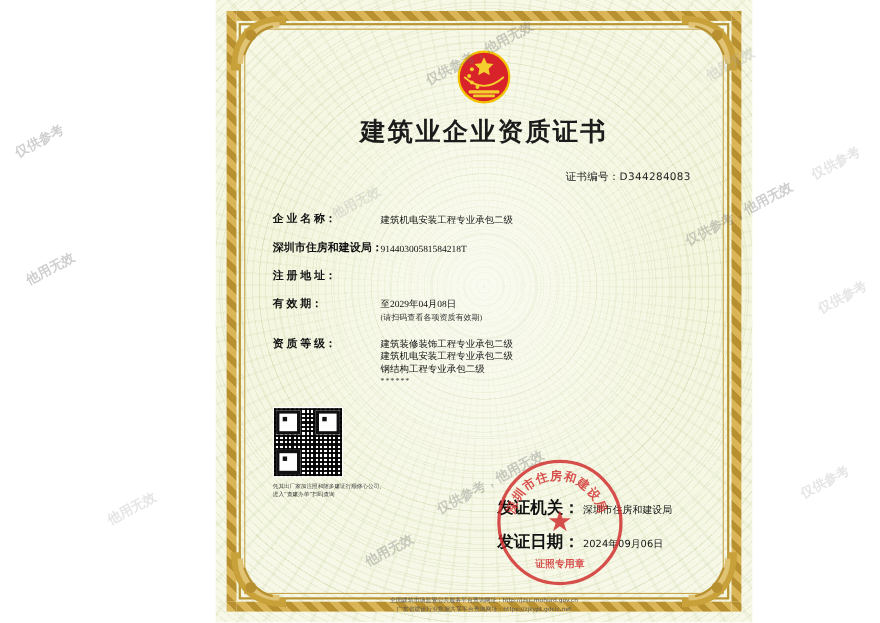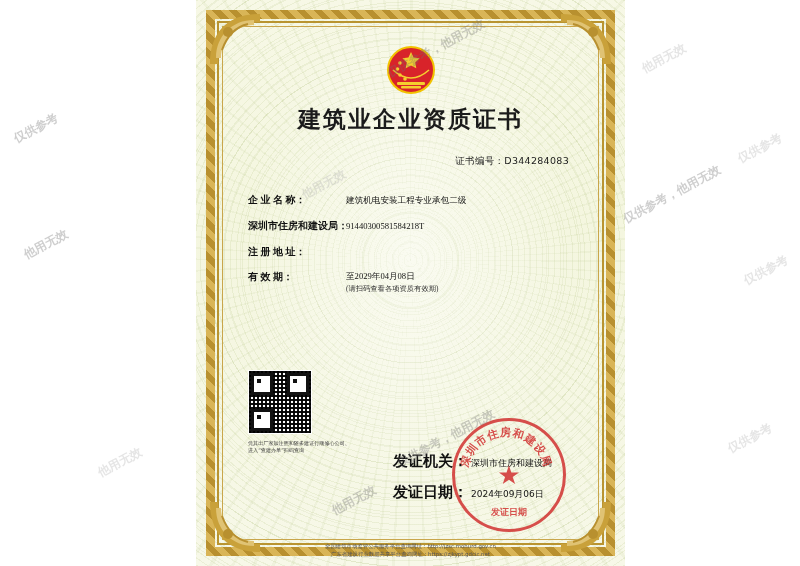--- a/index.html
+++ b/index.html
@@ -20,21 +20,21 @@
     width: 800px;
     height: 566px;
     background: #ffffff;
   }
 
   
   #sheet {
     position: absolute;
     left: 196px;
     top: 0px;
-    width: 429px;
+    width: 488px;
     height: 566px;
     background: #fbfbf0;
     overflow: hidden;
   }
 
   
   .guilloche {
     position: absolute;
     inset: 0;
     background:
@@ -390,20 +390,29 @@
       </div>
 
       <div class="frow">
         <div class="flabel">有 效 期：</div>
         <div class="fvalue">
           <span class="line">至2029年04月08日</span>
           <span class="sub">(请扫码查看各项资质有效期)</span>
         </div>
       </div>
 
+      <div class="frow">
+        <div class="flabel">资 质 等 级：</div>
+        <div class="fvalue">
+          <span class="line">建筑装修装饰工程专业承包二级</span>
+          <span class="line">建筑机电安装工程专业承包二级</span>
+          <span class="line">钢结构工程专业承包二级</span>
+          <span class="stars">******</span>
+        </div>
+      </div>
 
     </div>
 
     <div class="qr">
       <div class="fp fp1"></div>
       <div class="fp fp2"></div>
       <div class="fp fp3"></div>
     </div>
     <div class="qr-note">凭其出厂家加注照和随多建证行顺修心公司、进入“查建办单”扫码查询</div>
 
@@ -421,21 +430,21 @@
     <div class="seal">
       <svg class="seal-arc" width="102" height="102" viewBox="0 0 102 102">
         <defs>
           <path id="sealArc" d="M 12 54 A 39 39 0 0 1 90 54"></path>
         </defs>
         <text text-anchor="middle">
           <textPath href="#sealArc" startOffset="50%">深圳市住房和建设局</textPath>
         </text>
       </svg>
       <div class="seal-star">★</div>
-      <div class="seal-bottom">发证日期</div>
+      <div class="seal-bottom">证照专用章</div>
     </div>
 
     <div class="footer">
       <div>全国建筑市场监管公共服务平台查询网址：http://jzsc.mohurd.gov.cn</div>
       <div>广东省建设行业数据共享平台查询网址：https://zjkypt.gdcic.net</div>
     </div>
   </div>
 
   <div id="watermark-layer">
       <div class="wm wm-dark" style="left: 382px; top: 40px;">仅供参考，他用无效</div>

